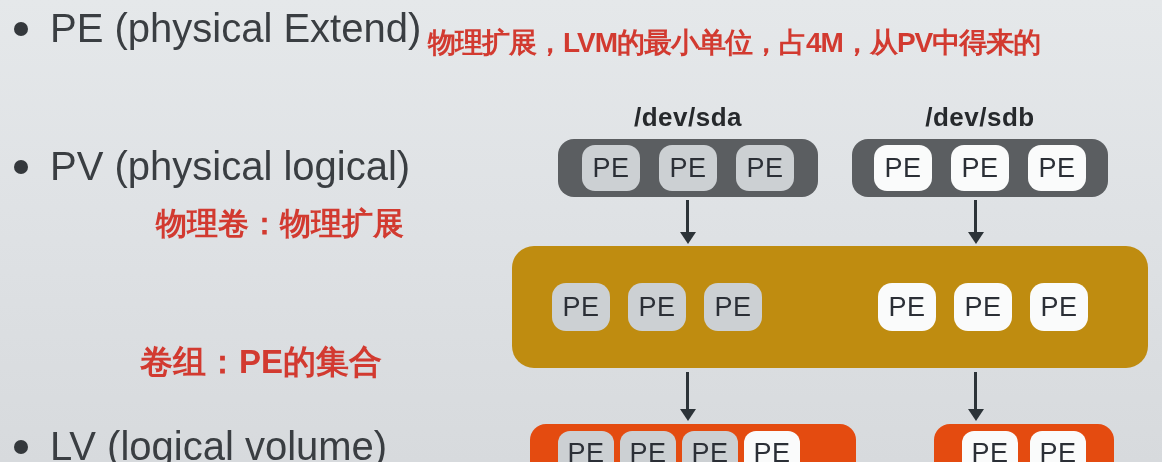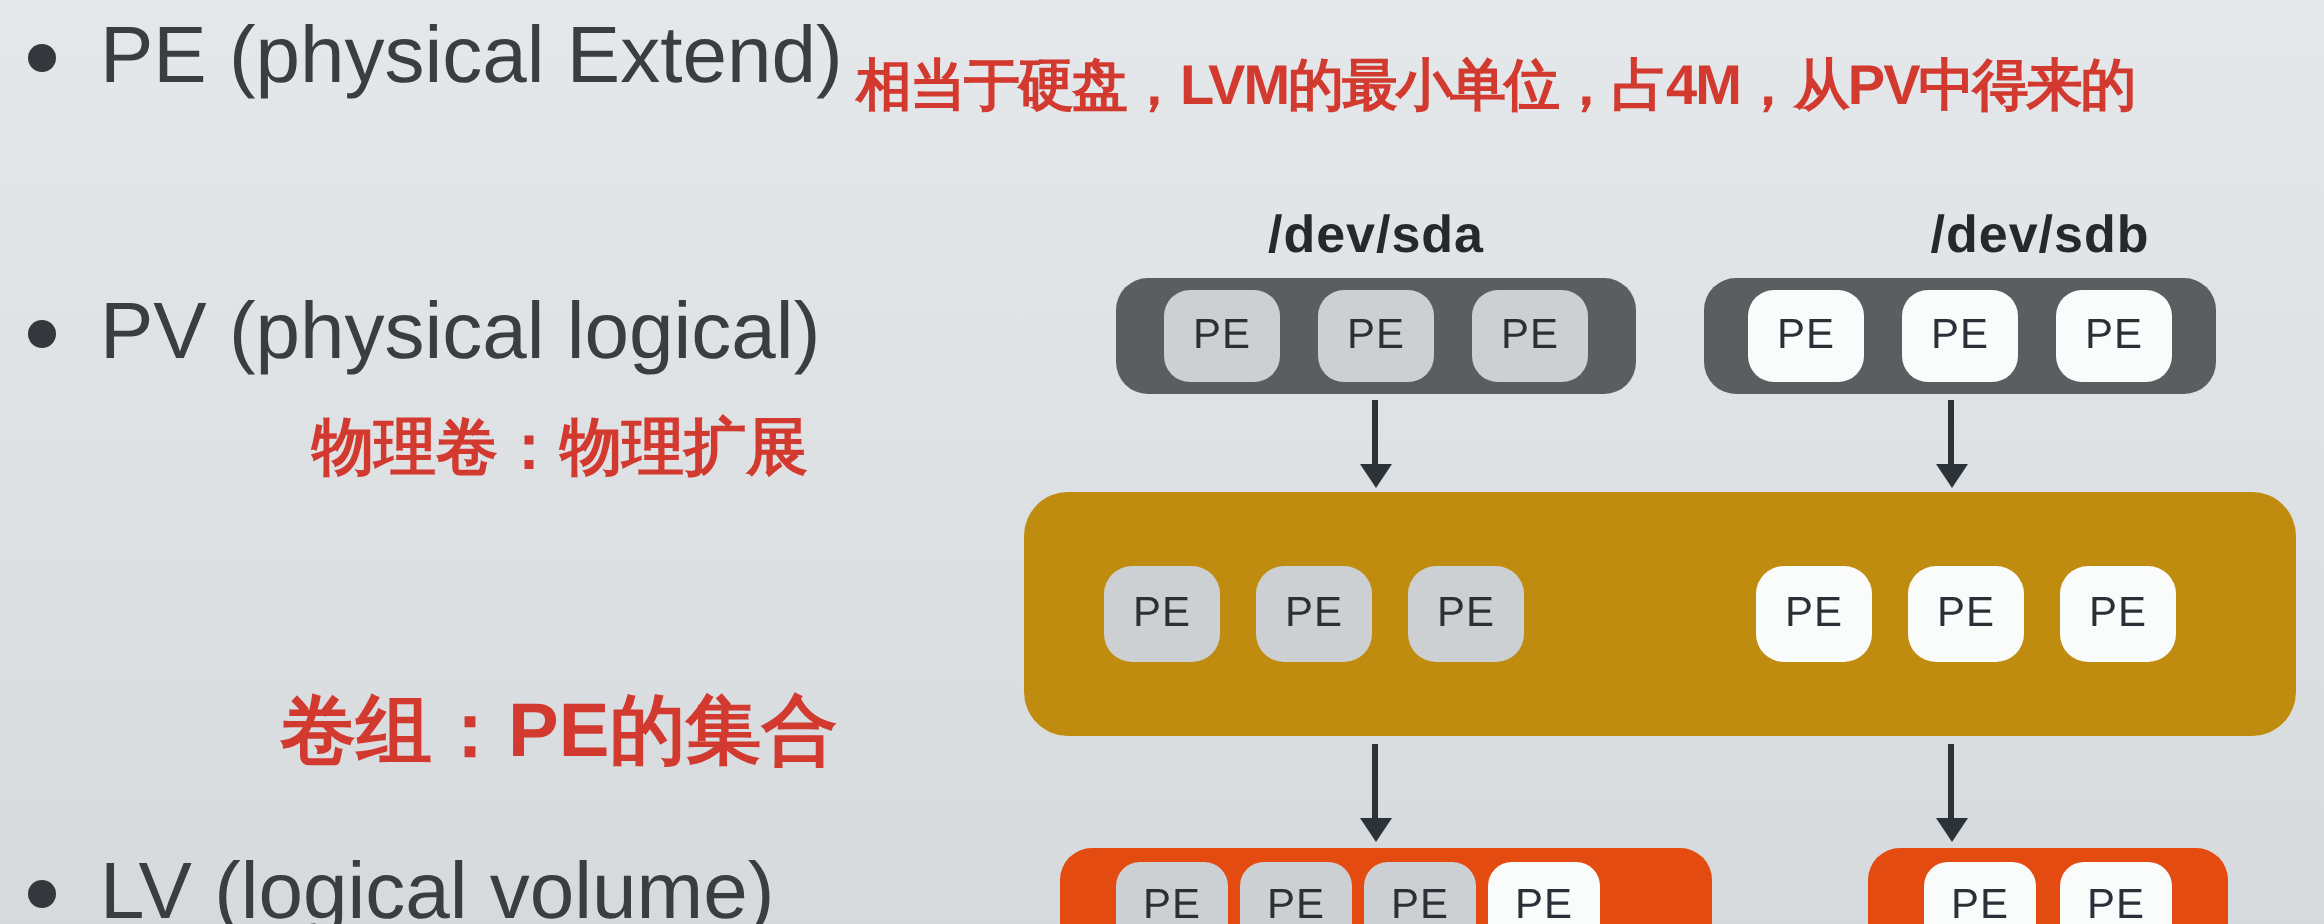--- a/index.html
+++ b/index.html
@@ -26,39 +26,39 @@
   .row-pe{top:4px;}
   .row-pv{top:142px;}
   .row-vg{top:284px;}
   .row-lv{top:422px;}
   .annotation{
     position:absolute;color:var(--annotation-red);font-weight:bold;
     white-space:nowrap;
   }
   .annotation-pe{left:428px;top:24px;font-size:28px;letter-spacing:-1px;}
   .annotation-pv{left:156px;top:203px;font-size:31px;}
-  .annotation-vg{left:140px;top:340px;font-size:38px;text-align:right;}
+  .annotation-vg{left:140px;top:340px;font-size:33px;text-align:right;}
   
   .device-label{
     position:absolute;top:102px;font-size:26px;font-weight:bold;
     color:var(--device-label);text-align:center;letter-spacing:0.5px;
   }
   .label-sda{left:558px;width:260px;}
-  .label-sdb{left:892px;width:256px;}
+  .label-sdb{left:852px;width:256px;}
   .disk-bar{
     position:absolute;top:139px;height:58px;border-radius:16px;
     background:var(--disk-bar);display:flex;align-items:center;
     justify-content:center;gap:19px;
   }
   .disk-sda{left:558px;width:260px;}
   .disk-sdb{left:852px;width:256px;}
   .pe{
     display:inline-flex;align-items:center;justify-content:center;
     width:58px;height:46px;border-radius:13px;
-    font-size:21px;color:var(--pe-text);letter-spacing:0.5px;flex:0 0 auto;
+    font-size:27px;color:var(--pe-text);letter-spacing:0.5px;flex:0 0 auto;
   }
   .pe.gray{background:var(--pe-gray);}
   .pe.white{background:var(--pe-white);}
   .vg-bar{
     position:absolute;left:512px;top:246px;width:636px;height:122px;
     border-radius:22px;background:var(--vg-bar);
   }
   .vg-group{position:absolute;top:37px;display:flex;gap:18px;}
   .vg-group-left{left:40px;}
   .vg-group-right{left:366px;}
@@ -83,21 +83,21 @@
 </style>
 </head>
 <body>
 
 <div class="slide">
 
   <div class="bullet-row row-pe">
     <span class="bullet-dot"></span>
     <span class="bullet-label">PE (physical Extend)</span>
   </div>
-  <div class="annotation annotation-pe">相当于硬盘，LVM的最小单位，占4M，从PV中得来的</div>
+  <div class="annotation annotation-pe">物理扩展，LVM的最小单位，占4M，从PV中得来的</div>
 
   <div class="bullet-row row-pv">
     <span class="bullet-dot"></span>
     <span class="bullet-label">PV (physical logical)</span>
   </div>
   <div class="annotation annotation-pv">物理卷：物理扩展</div>
 
   <div class="annotation annotation-vg">卷组：PE的集合</div>
 
   <div class="bullet-row row-lv">

